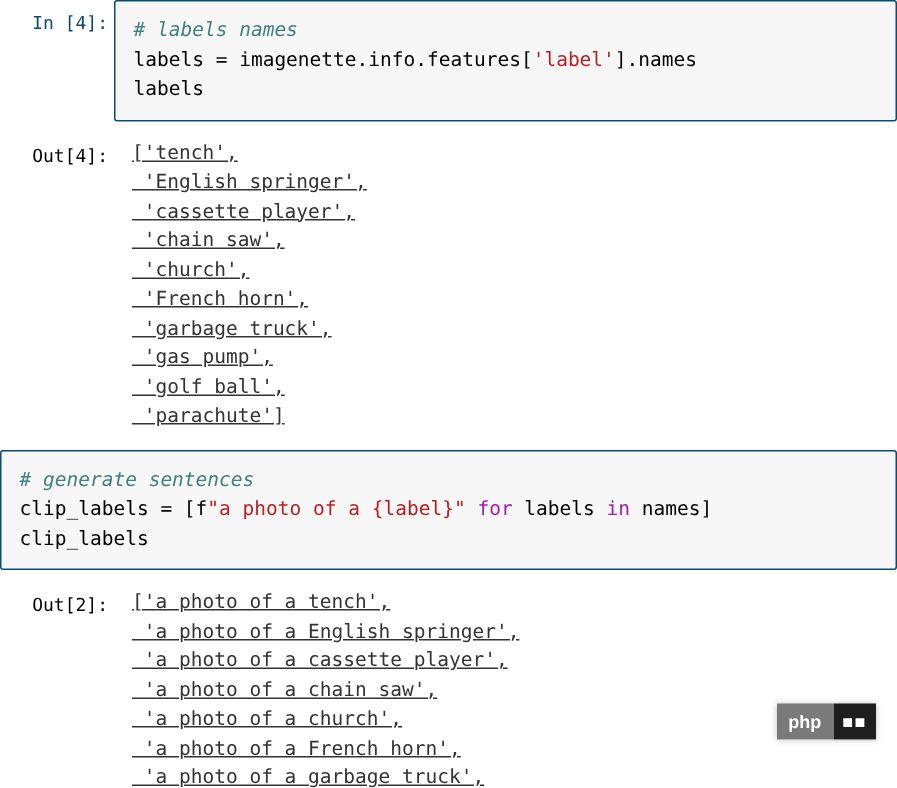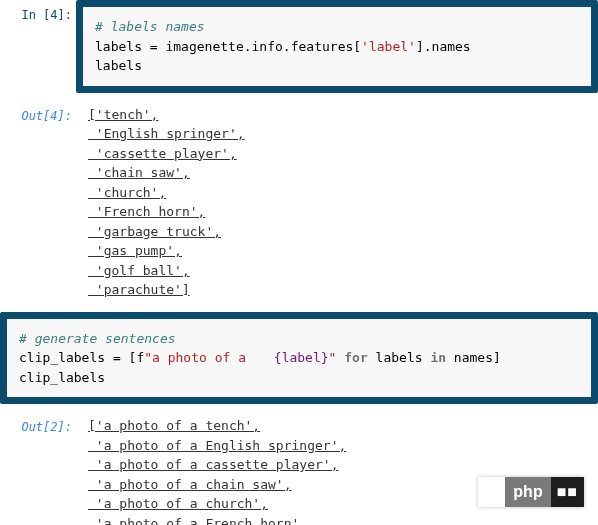--- a/index.html
+++ b/index.html
@@ -23,53 +23,51 @@
     text-align: right;
     padding: 6px 4px 0 0;
     font-family: "DejaVu Sans Mono", monospace;
     font-size: 12px;
   }
   .prompt-in {
     color: #0c4a6e;
     text-align: right;
   }
   .prompt-out {
-    color: #3b82f6;
-    font-style: italic;
+    color: #000000;
   }
   .input-area {
     flex: 1;
     background: #f7f7f7;
-    border: 7px solid #0c4a6e;
+    border: 1px solid #0c4a6e;
     padding: 10px 12px;
     border-radius: 2px;
     white-space: pre;
     overflow-x: auto;
   }
   .output-area {
     flex: 1;
     padding: 4px 12px;
     white-space: pre;
     text-decoration: underline;
   }
   .c  { color: #408080; font-style: italic; } 
   .nv { color: #000000; } 
   .s  { color: #BA2121; } 
-  .si { color: #701a75; margin-left: 20px; } 
-  .k  { color: #737373; font-weight: bold; } 
+  .si { color: #b91c1c; } 
+  .k  { color: #a21caf; font-weight: normal; } 
   .watermark {
     position: fixed;
     right: 14px;
-    bottom: 18px;
+    bottom: 32px;
     display: flex;
     align-items: stretch;
     font-family: Arial, sans-serif;
-    font-size: 16px;
+    font-size: 12px;
     box-shadow: 0 0 4px rgba(0,0,0,0.25);
-    padding-left: 27px;
   }
   .watermark .left {
     background: #7a7a7a;
     color: #fff;
     padding: 3px 8px;
     font-weight: bold;
   }
   .watermark .right {
     background: #1e1e1e;
     color: #fff;

